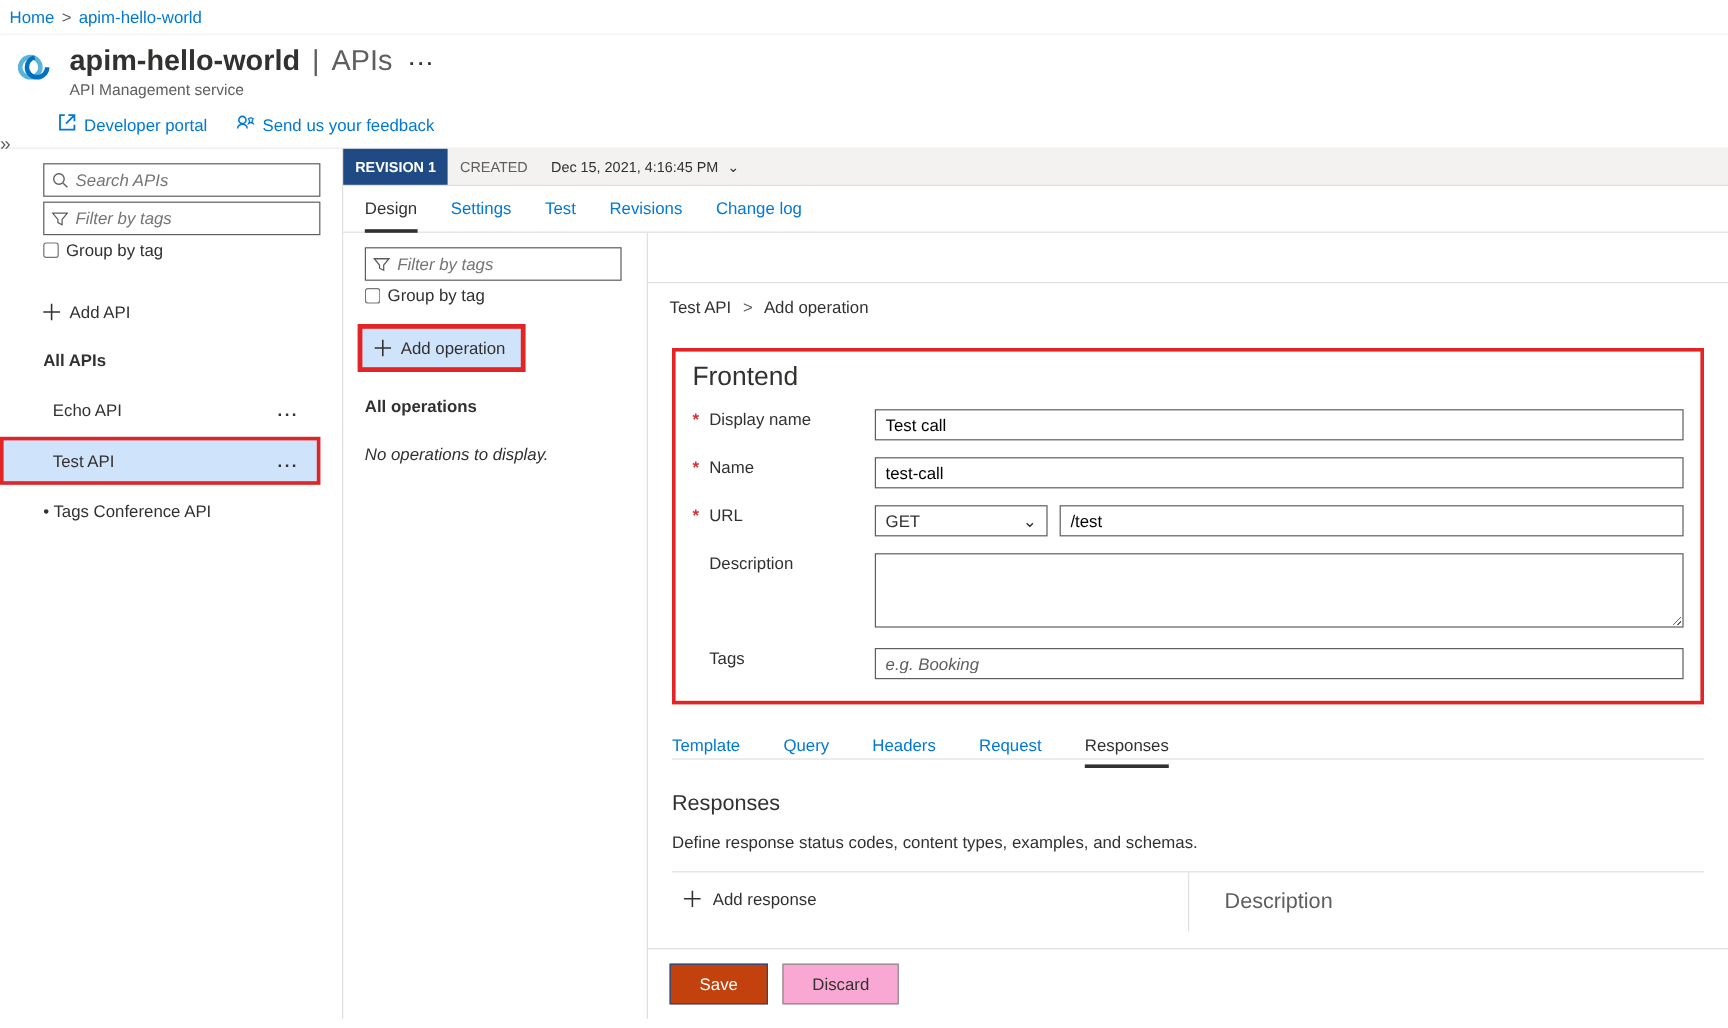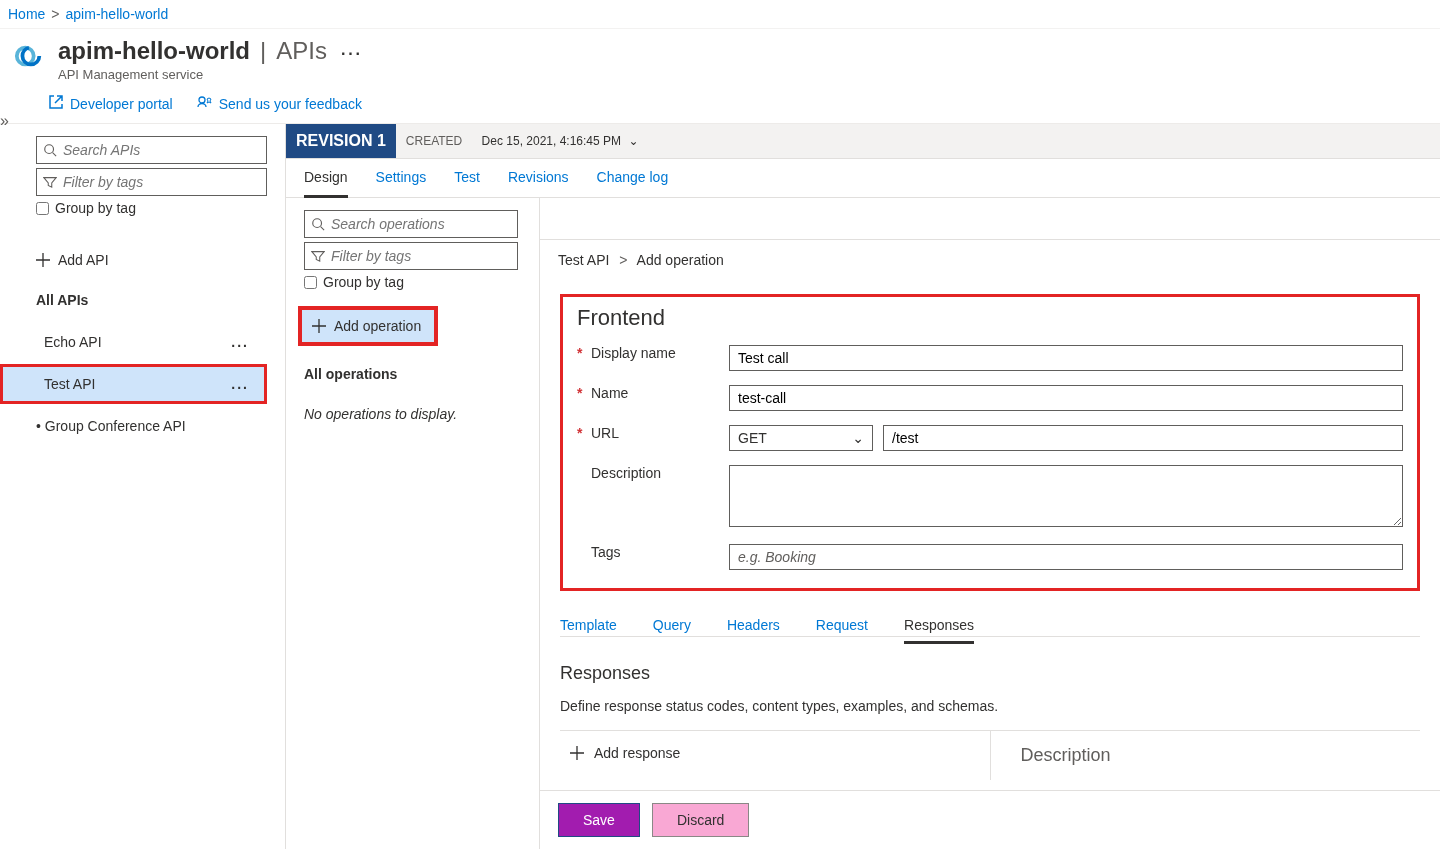--- a/index.html
+++ b/index.html
@@ -103,21 +103,21 @@
   }
   .api-item .dots { letter-spacing: 2px; font-weight: 700; color: #323130; }
   .api-item.selected { background: #cfe4fa; }
   .api-item.highlight { outline: 3px solid #e32424; outline-offset: -3px; }
 
   
   .revision-bar {
     display: flex; align-items: center; background: #f3f2f1; border-bottom: 1px solid #e1dfdd;
   }
   .rev-badge {
-    background: #204a84; color: #fff; font-weight: 700; font-size: 16px;
+    background: #204a84; color: #fff; font-weight: 700; font-size: 12px;
     padding: 8px 10px;
   }
   .rev-text { font-size: 12px; color: #323130; padding: 0 10px; flex: 1; }
   .rev-text .lbl { color: #605e5c; margin-right: 16px; }
   .rev-text .chev { margin-left: 4px; cursor: pointer; }
 
   .tabs {
     display: flex; gap: 28px; padding: 10px 18px 0;
     border-bottom: 1px solid #e1dfdd;
   }
@@ -199,21 +199,21 @@
   .resp-col:last-child { border-right: none; }
   .add-resp { display: flex; align-items: center; gap: 10px; cursor: pointer; }
   .desc-hdr { font-size: 18px; color: #605e5c; padding-left: 20px; }
 
   .action-bar {
     border-top: 1px solid #e1dfdd; padding: 12px 18px; display: flex; gap: 12px;
   }
   .btn {
     padding: 8px 24px; font-size: 14px; cursor: pointer;
   }
-  .btn-save { background: #a21caf; color: #fff; border: 1px solid #204a84; }
+  .btn-save { background: #c2410c; color: #fff; border: 1px solid #204a84; }
   .btn-discard { background: #f9a8d4; border: 1px solid #8a8886; color: #323130; }
 </style>
 </head>
 <body>
 
 <div class="breadcrumb">
   <a href="#">Home</a>
   <span class="crumb-sep">&gt;</span>
   <a href="#">apim-hello-world</a>
 </div>
@@ -291,21 +291,21 @@
     <div class="api-list">
       <div class="api-item">
         <span>Echo API</span>
         <span class="dots">...</span>
       </div>
       <div class="api-item selected highlight">
         <span>Test API</span>
         <span class="dots">...</span>
       </div>
       <div class="api-item" style="padding-left:36px;">
-        <span>• <span>Group Conference API</span></span>
+        <span>• <span>Tags Conference API</span></span>
       </div>
     </div>
   </div>
 
   <div style="flex:1; display:flex; flex-direction:column;">
     <div class="revision-bar">
       <span class="rev-badge">REVISION 1</span>
       <span class="rev-text">
         <span class="lbl">CREATED</span>
         <span>Dec 15, 2021, 4:16:45 PM</span>
@@ -317,27 +317,20 @@
       <div class="tab">Settings</div>
       <div class="tab">Test</div>
       <div class="tab">Revisions</div>
       <div class="tab">Change log</div>
     </div>
 
     <div style="flex:1; display:flex; min-height:0;">
 
       <div class="mid">
         <div class="mid-body">
-          <div class="searchbox">
-            <svg viewBox="0 0 16 16">
-                <circle cx="7" cy="7" r="5" fill="none" stroke="#605e5c" stroke-width="1.3"></circle>
-                <line x1="11" y1="11" x2="15" y2="15" stroke="#605e5c" stroke-width="1.3"></line>
-              </svg>
-            <input type="text" placeholder="Search operations" style="">
-          </div>
           <div class="searchbox">
             <svg viewBox="0 0 16 16">
                 <path d="M1 3h14l-5 6v5l-4-2v-3z" fill="none" stroke="#605e5c" stroke-width="1.2"></path>
               </svg>
             <input type="text" placeholder="Filter by tags" style="">
           </div>
           <label class="group-by">
             <input type="checkbox" style="">
             <span>Group by tag</span>
           </label>

